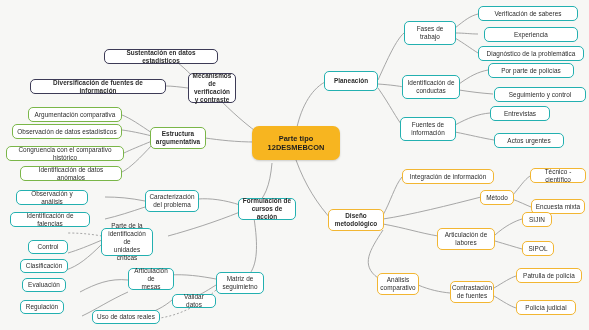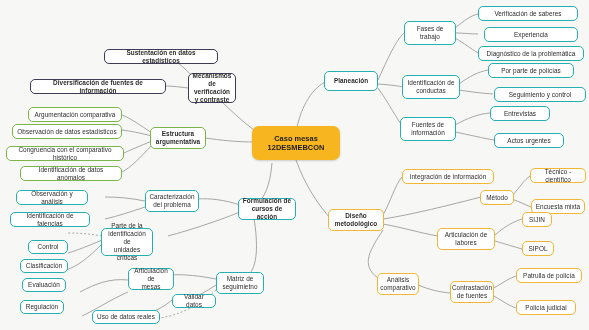--- a/index.html
+++ b/index.html
@@ -102,21 +102,21 @@
 
       <path d="M216,279 C200,276 185,274 170,275"></path>
       <path d="M216,285 C205,292 198,296 192,298"></path>
       <path d="M216,290 C200,305 180,315 160,318" stroke-dasharray="2 2"></path>
       <path d="M128,280 C110,278 95,284 80,292"></path>
       <path d="M128,292 C110,300 95,310 82,316"></path>
       <path d="M172,300 C165,306 155,312 140,316"></path>
     </g>
   </svg>
 
-  <div class="node root" style="left:252px;top:126px;width:88px;height:34px;">Caso mesas
+  <div class="node root" style="left:252px;top:126px;width:88px;height:34px;">Parte tipo
 12DESMEBCON</div>
 
   <div class="node teal lvl1" style="left:324px;top:71px;width:54px;height:20px;">Planeación</div>
 
   <div class="node teal" style="left:404px;top:21px;width:52px;height:24px;">Fases de
 trabajo</div>
   <div class="node teal" style="left:478px;top:6px;width:100px;height:15px;">Verificación de saberes</div>
   <div class="node teal" style="left:484px;top:27px;width:94px;height:15px;">Experiencia</div>
   <div class="node teal" style="left:478px;top:46px;width:106px;height:15px;">Diagnóstico de la problemática</div>
 

